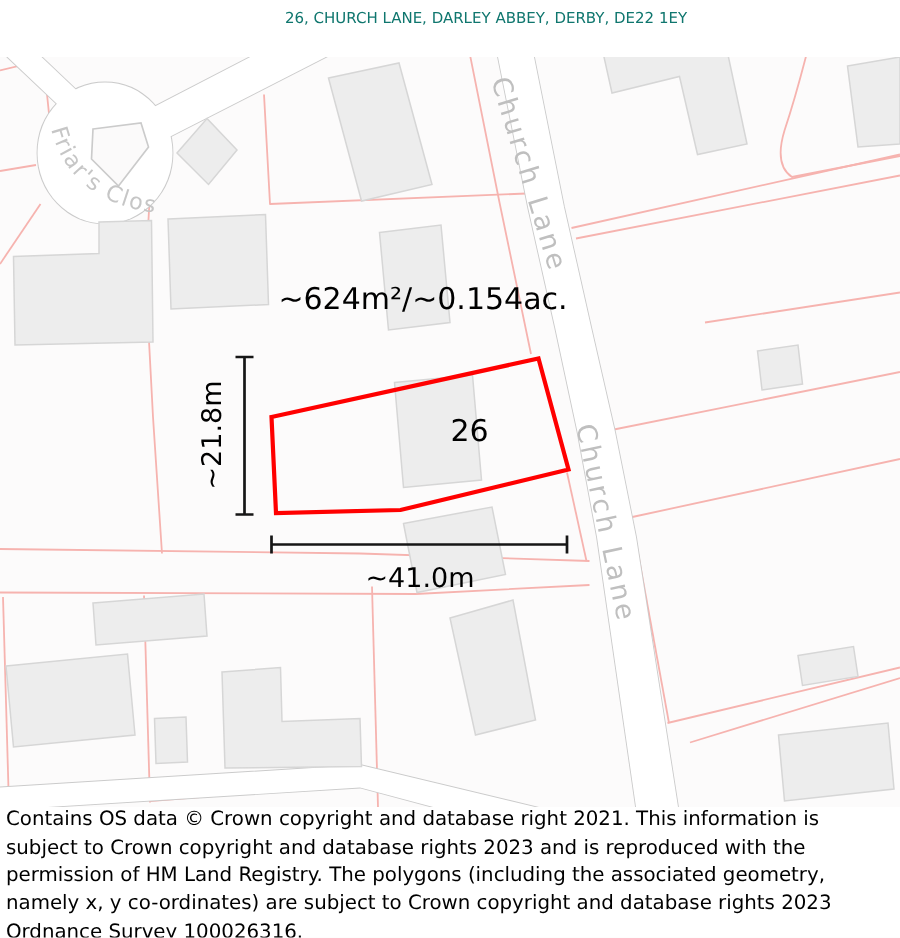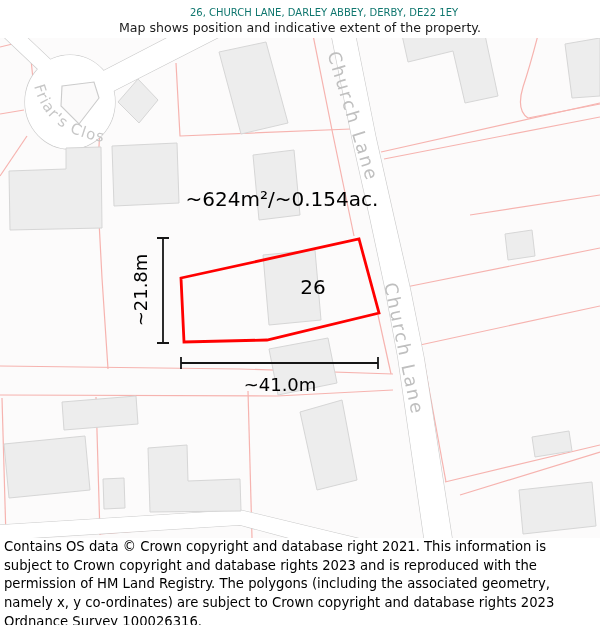--- a/index.html
+++ b/index.html
@@ -28,21 +28,20 @@
   .footer{
     position:absolute;top:538px;left:0;width:594px;padding-left:4px;
     font-size:13.2px;line-height:18.7px;color:#000000;
   }
 </style>
 </head>
 <body>
 
 <div class="header">
   <div class="title">26, CHURCH LANE, DARLEY ABBEY, DERBY, DE22 1EY</div>
-  <div class="subtitle">Map shows position and indicative extent of the property.</div>
 </div>
 
 <div class="map-wrap">
 <svg width="600" height="500" viewBox="0 0 600 500">
 
   <rect x="0" y="0" width="600" height="500" fill="#fcfbfb"></rect>
 
   <g class="pink">
     <path d="M0,9 L29,2 L38,90"></path>
     <path d="M24,72 L0,76"></path>

